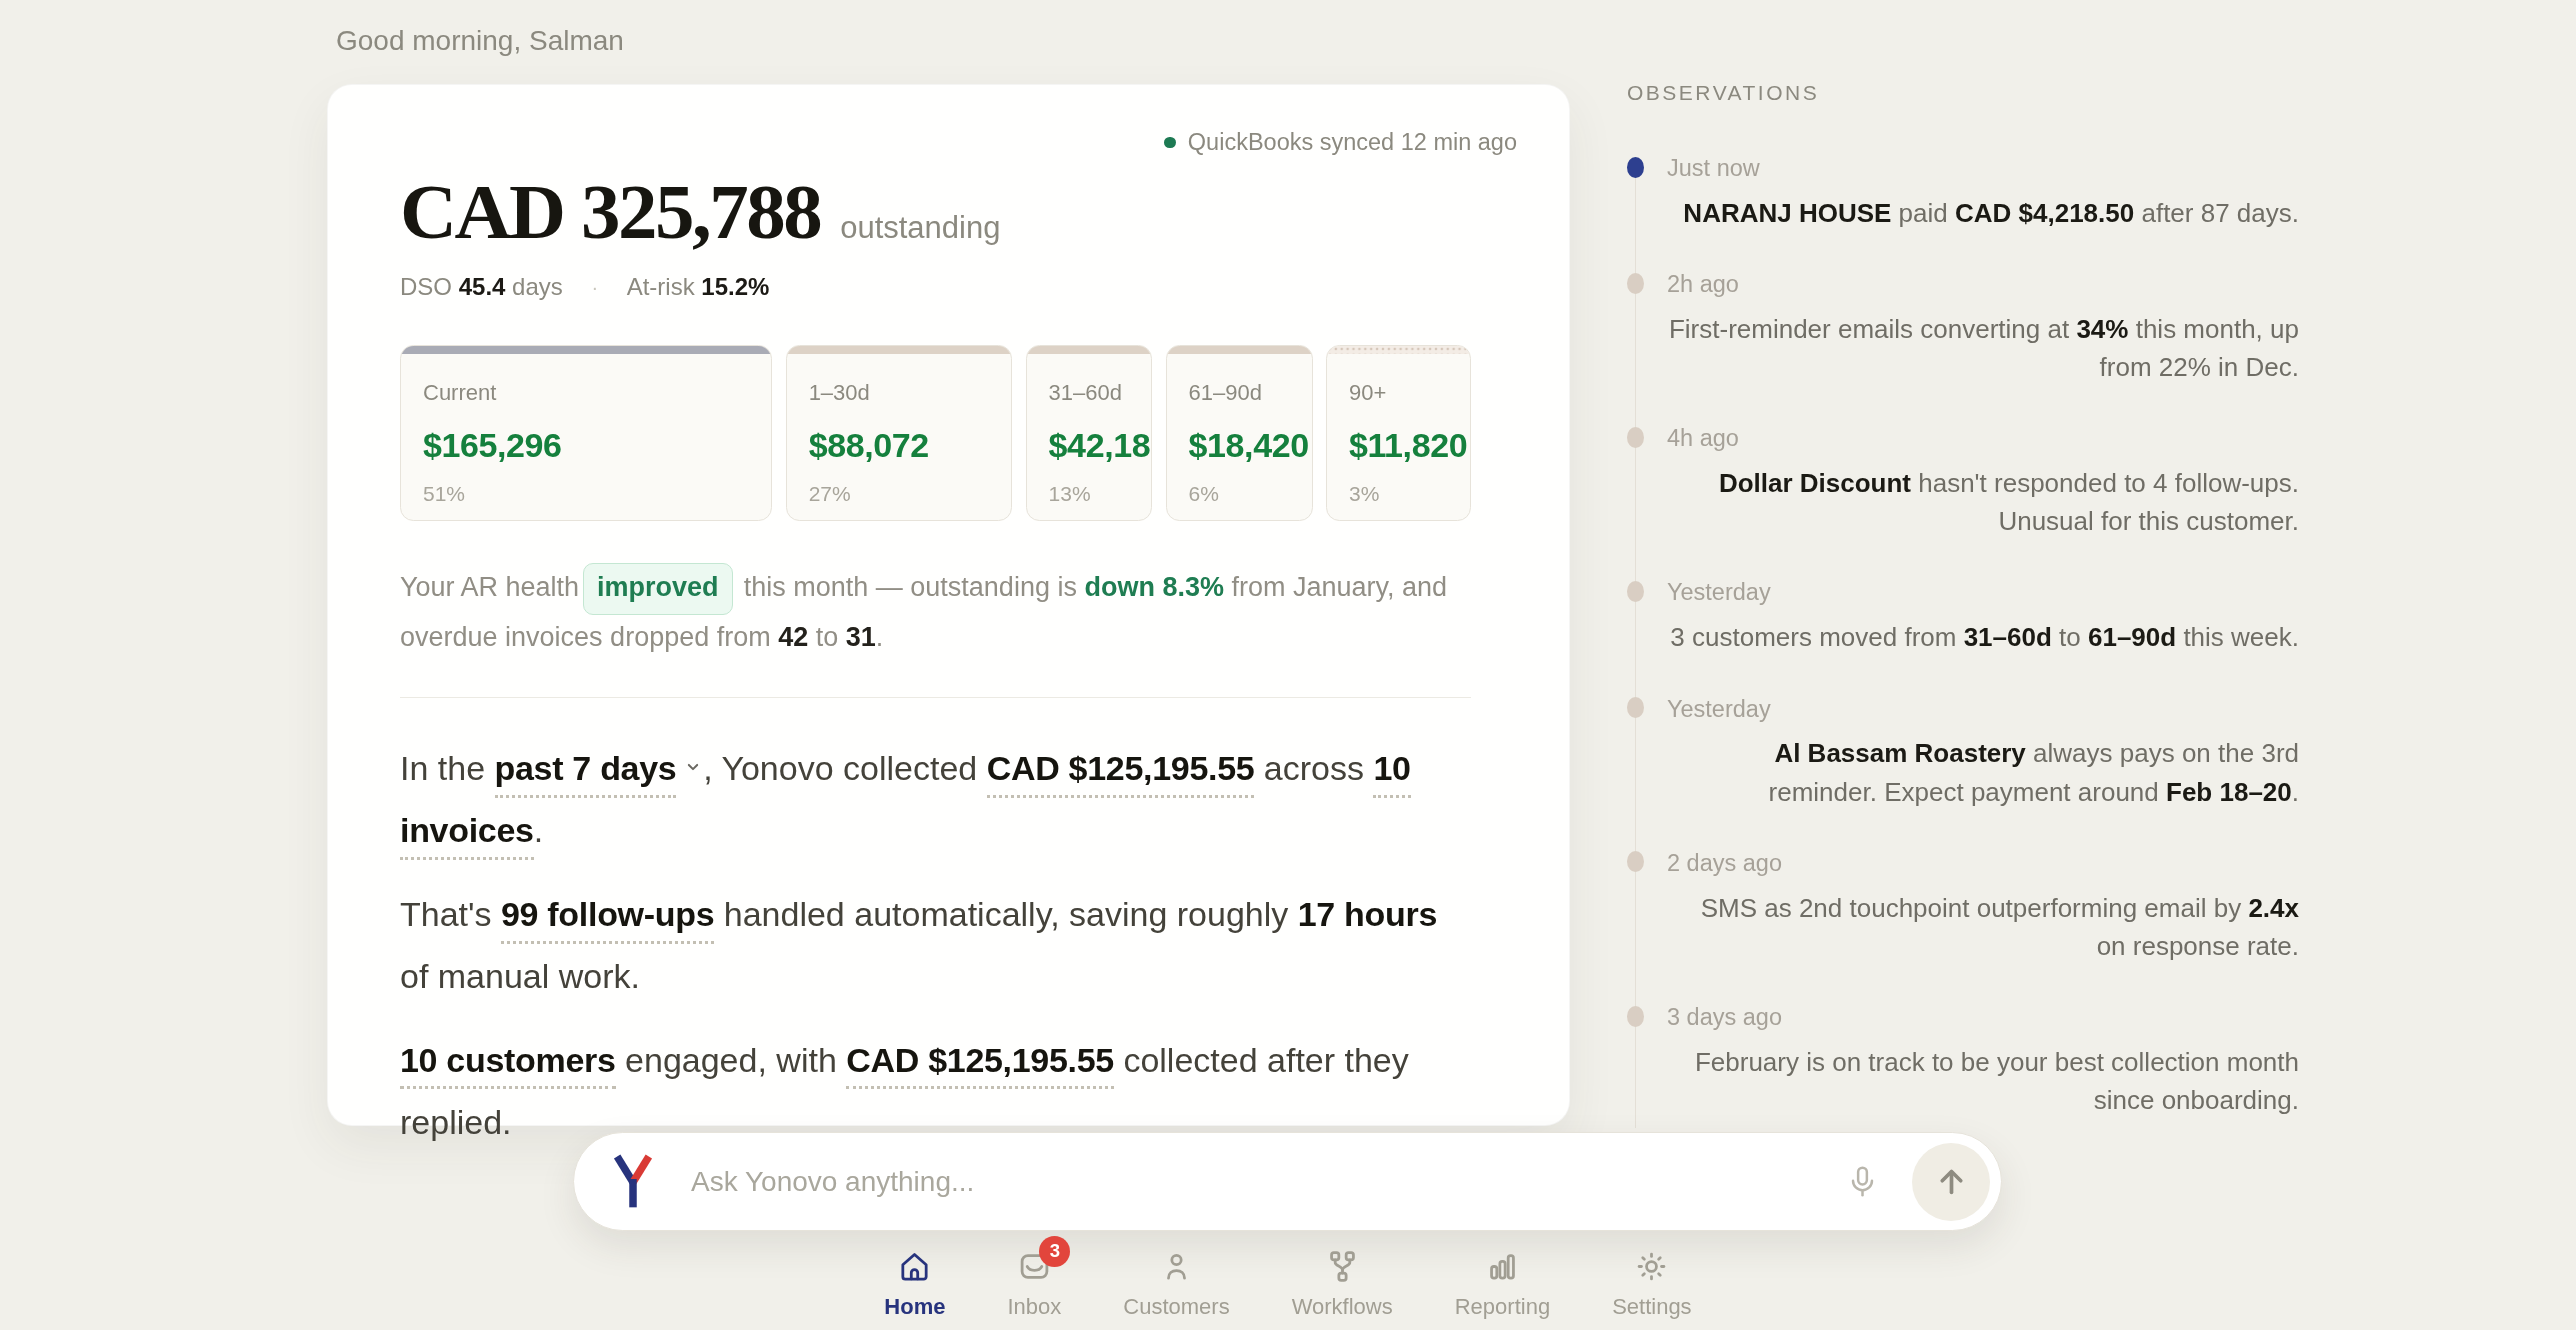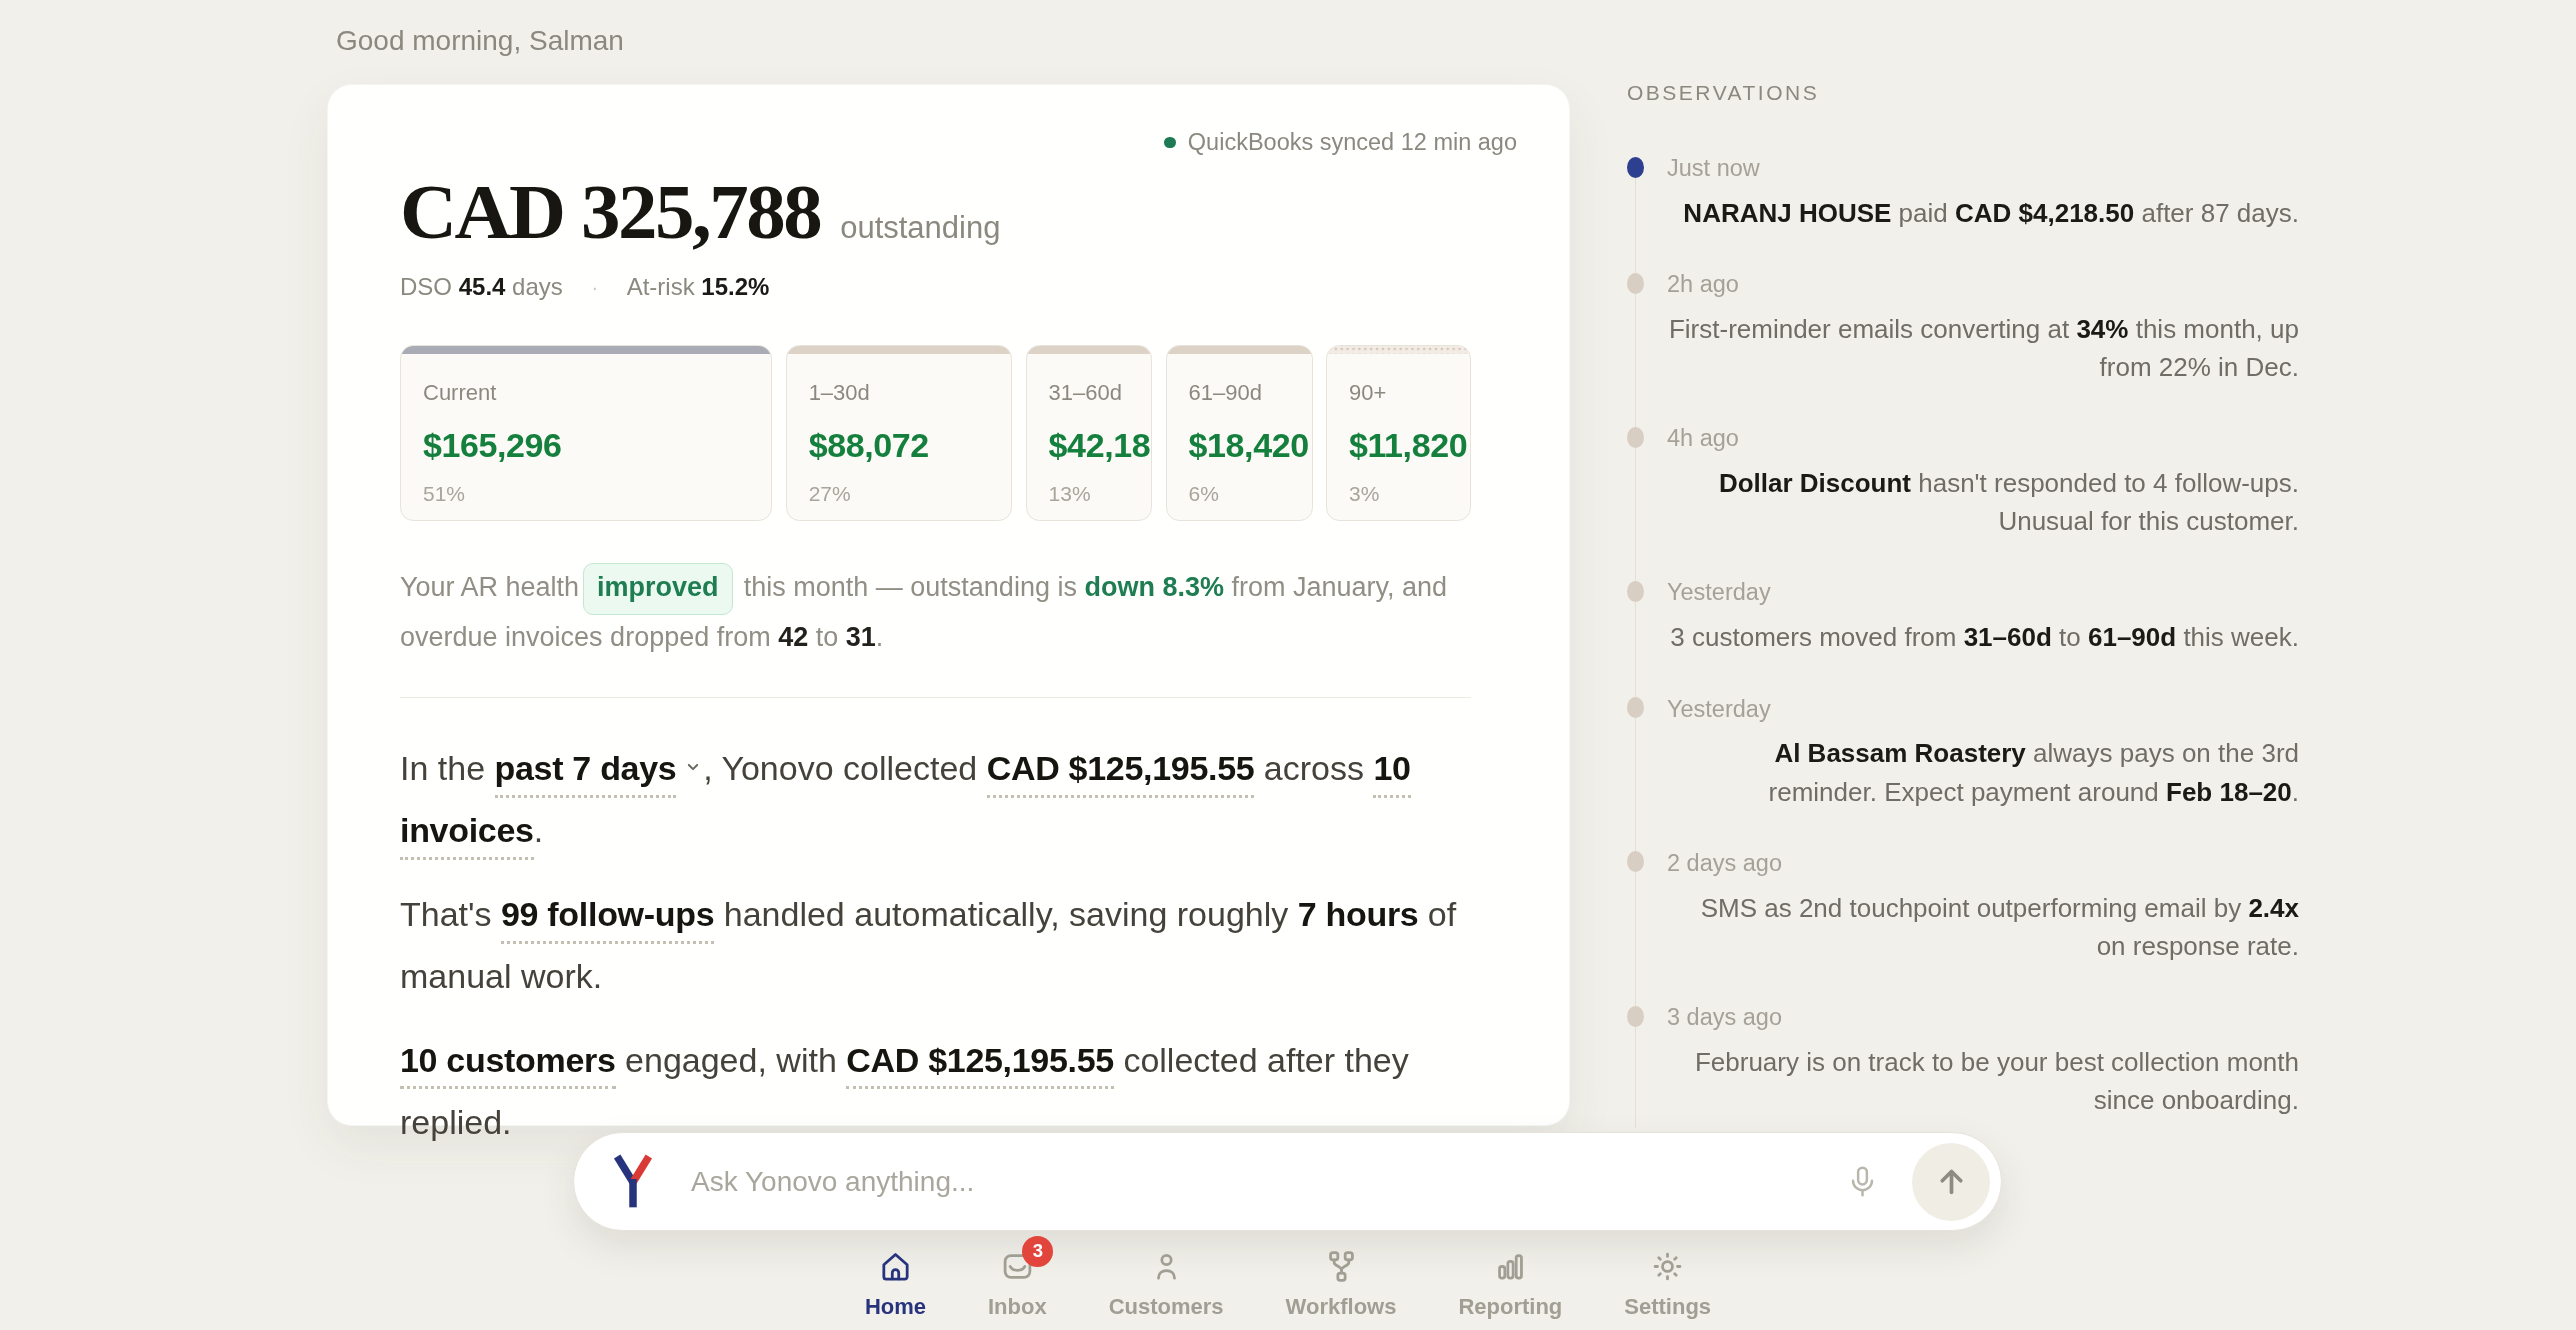--- a/index.html
+++ b/index.html
@@ -105,21 +105,21 @@
   }
   
   .nav{
     position:absolute;left:0;right:0;top:1249px;
     display:flex;justify-content:center;align-items:flex-start;gap:62px;
   }
   .nav-item{
     display:flex;flex-direction:column;align-items:center;gap:10px;
     color:#a19e93;cursor:pointer;position:relative;
   }
-  .nav-item .nav-label{font-size:22px;font-weight:bold;}
+  .nav-item .nav-label{font-size:22px;}
   .nav-item.active{color:#27337d;}
   .nav-item.active .nav-label{font-weight:700;}
   .nav-icon{position:relative;display:flex;}
   .badge{
     position:absolute;top:-13.4px;right:-18.5px;min-width:31px;height:31px;
     border-radius:50%;background:#e2453c;color:#fff;font-size:18.5px;font-weight:700;
     display:flex;align-items:center;justify-content:center;
   }
   svg{display:block;}
 </style>
@@ -183,21 +183,21 @@
   </div>
 
   <div class="ar"><span>Your AR health</span><span class="pill">improved</span><span> this month — outstanding is </span><span class="delta">down 8.3%</span><span> from January, and overdue invoices dropped from </span><b>42</b><span> to </span><b>31</b><span>.</span></div>
 
   <div class="divider"></div>
 
   <div class="insights">
     <p><span>In the </span><b class="u">past 7 days</b><span class="chev"><svg width="20" height="20" viewBox="0 0 24 24" fill="none" stroke="#6b6962" stroke-width="2.4" stroke-linecap="round" stroke-linejoin="round">
             <path d="M7 10l5 5 5-5"></path>
           </svg></span><span>, Yonovo collected </span><b class="u">CAD $125,195.55</b><span> across </span><b class="u">10 invoices</b><span>.</span></p>
-    <p><span>That's </span><b class="u">99 follow-ups</b><span> handled automatically, saving roughly </span><b>7 hours</b><span> of manual work.</span></p>
+    <p><span>That's </span><b class="u">99 follow-ups</b><span> handled automatically, saving roughly </span><b>17 hours</b><span> of manual work.</span></p>
     <p><b class="u">10 customers</b><span> engaged, with </span><b class="u">CAD $125,195.55</b><span> collected after they replied.</span></p>
   </div>
 
 </div>
 
 <div class="obs">
   <div class="obs-title">OBSERVATIONS</div>
   <div class="timeline">
 
     <div class="entry first">

